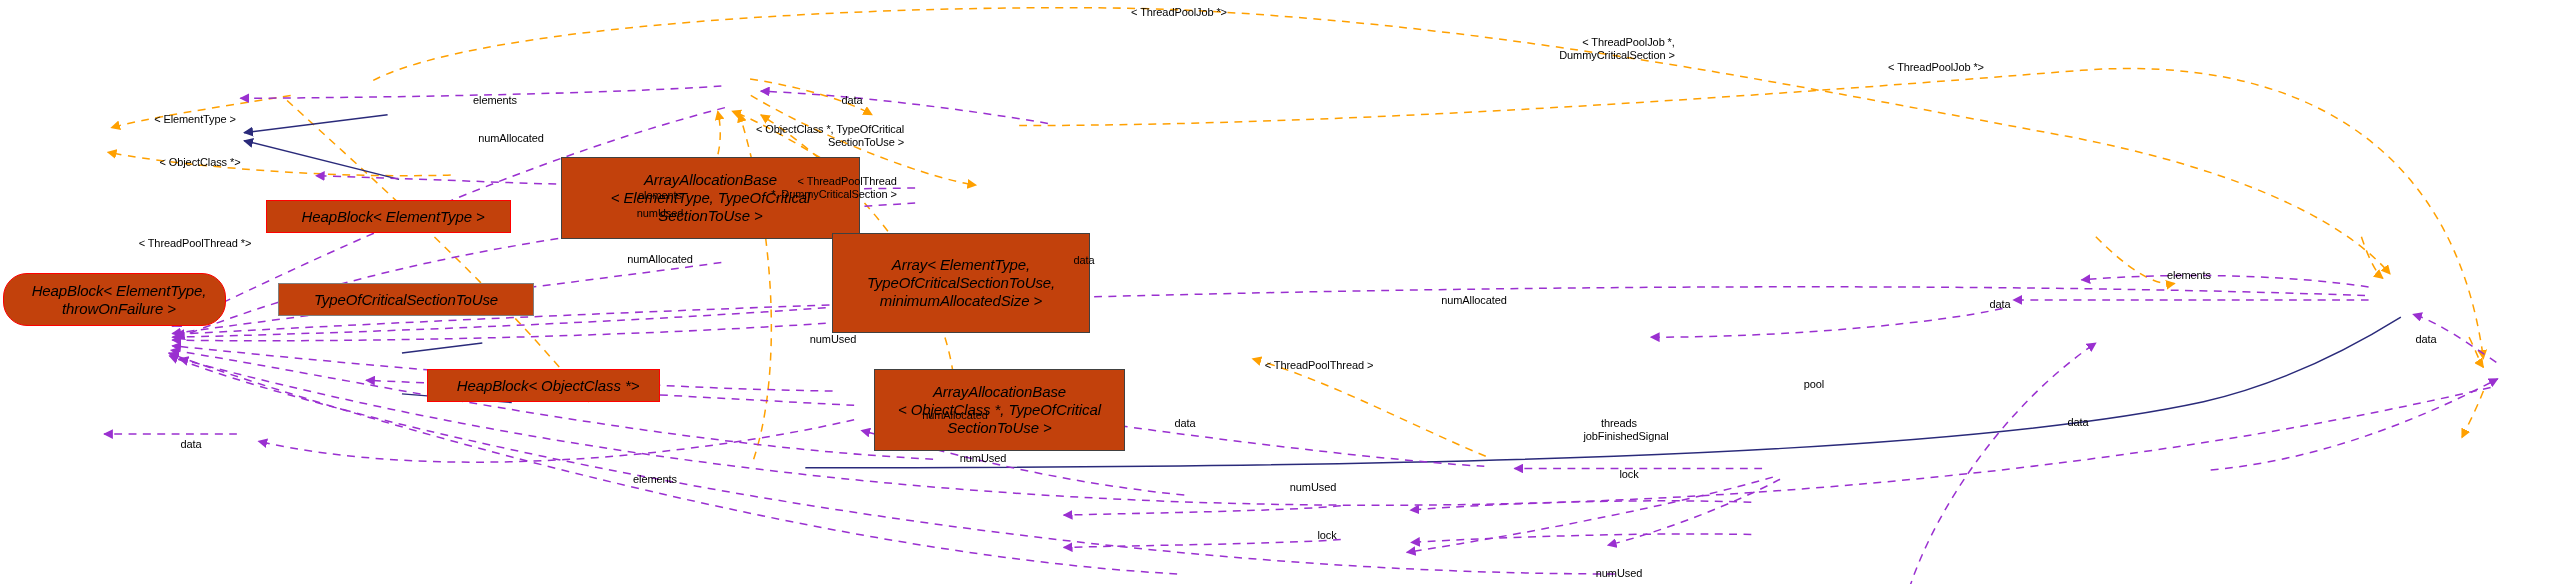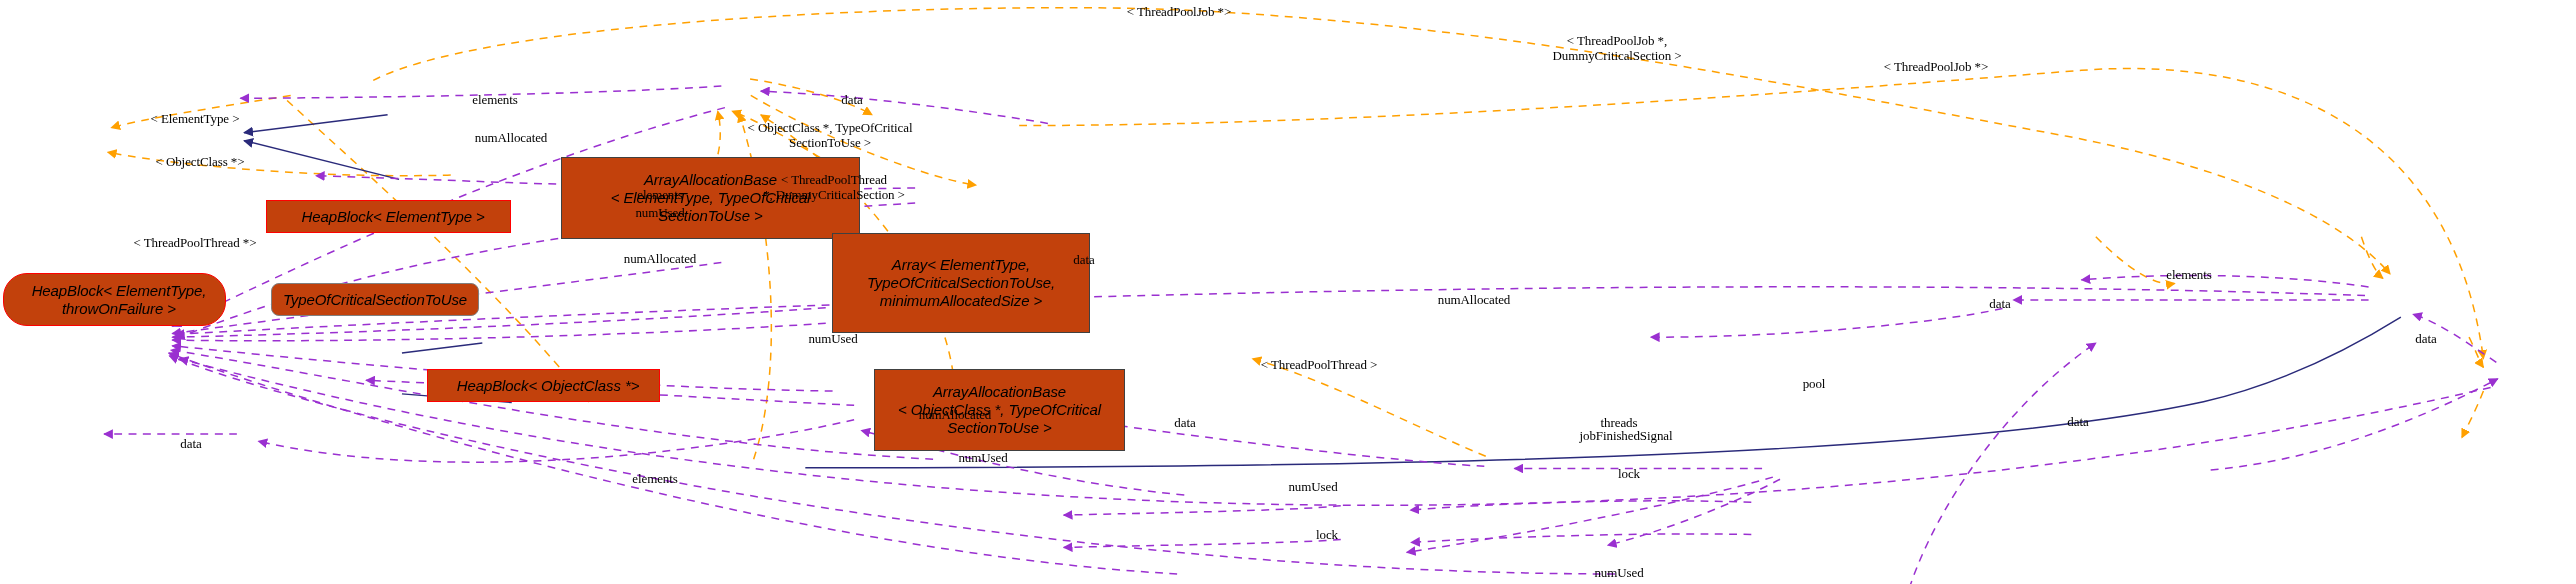--- a/index.html
+++ b/index.html
@@ -36,25 +36,25 @@
     line-height: 1.18;
     white-space: pre;
     padding: 0.7px 2.9px;
     letter-spacing: -0.1px;
     font-style: italic;
   }
   .node.strong  { border: 1.1px solid #404040; }
   .node.red     { border: 1.3px solid #ff0000; padding-left: 12px; }
   .edge-label {
     position: absolute;
-    font-family: Liberation Serif, serif;
-    font-size: 13px;
+    font-family: Liberation Sans, sans-serif;
+    font-size: 11px;
     color: #000000;
     white-space: pre;
-    text-align: center;
+    text-align: right;
     line-height: 1.15;
     letter-spacing: -0.1px;
     transform: translate(-50%, -50%);
   }
 </style>
 </head>
 <body>
 
 <div id="diagram">
 
@@ -175,21 +175,21 @@
 
         <path d="M 2790 430 C 2700 450 2500 470 2300 470"></path>
       </g>
     </g>
   </svg>
 
   <div id="node-host">
       <div class="node red" style="left: 2.9px; top: 273px; width: 223px; height: 53px; border-radius: 24px;">HeapBlock&lt; ElementType,
 throwOnFailure &gt;</div>
       <div class="node red" style="left: 266px; top: 200px; width: 245px; height: 33px;">HeapBlock&lt; ElementType &gt;</div>
-      <div class="node" style="left: 271px; top: 283px; width: 208px; height: 33px; border-radius: 8px;">TypeOfCriticalSectionToUse</div>
+      <div class="node" style="left: 278px; top: 283px; width: 256px; height: 33px;">TypeOfCriticalSectionToUse</div>
       <div class="node red" style="left: 427px; top: 369px; width: 233px; height: 33px;">HeapBlock&lt; ObjectClass *&gt;</div>
       <div class="node strong" style="left: 561px; top: 157px; width: 299px; height: 82px;">ArrayAllocationBase
 &lt; ElementType, TypeOfCritical
 SectionToUse &gt;</div>
       <div class="node strong" style="left: 832px; top: 233px; width: 258px; height: 100px;">Array&lt; ElementType,
 TypeOfCriticalSectionToUse,
 minimumAllocatedSize &gt;</div>
       <div class="node strong" style="left: 874px; top: 369px; width: 251px; height: 82px;">ArrayAllocationBase
 &lt; ObjectClass *, TypeOfCritical
 SectionToUse &gt;</div>

